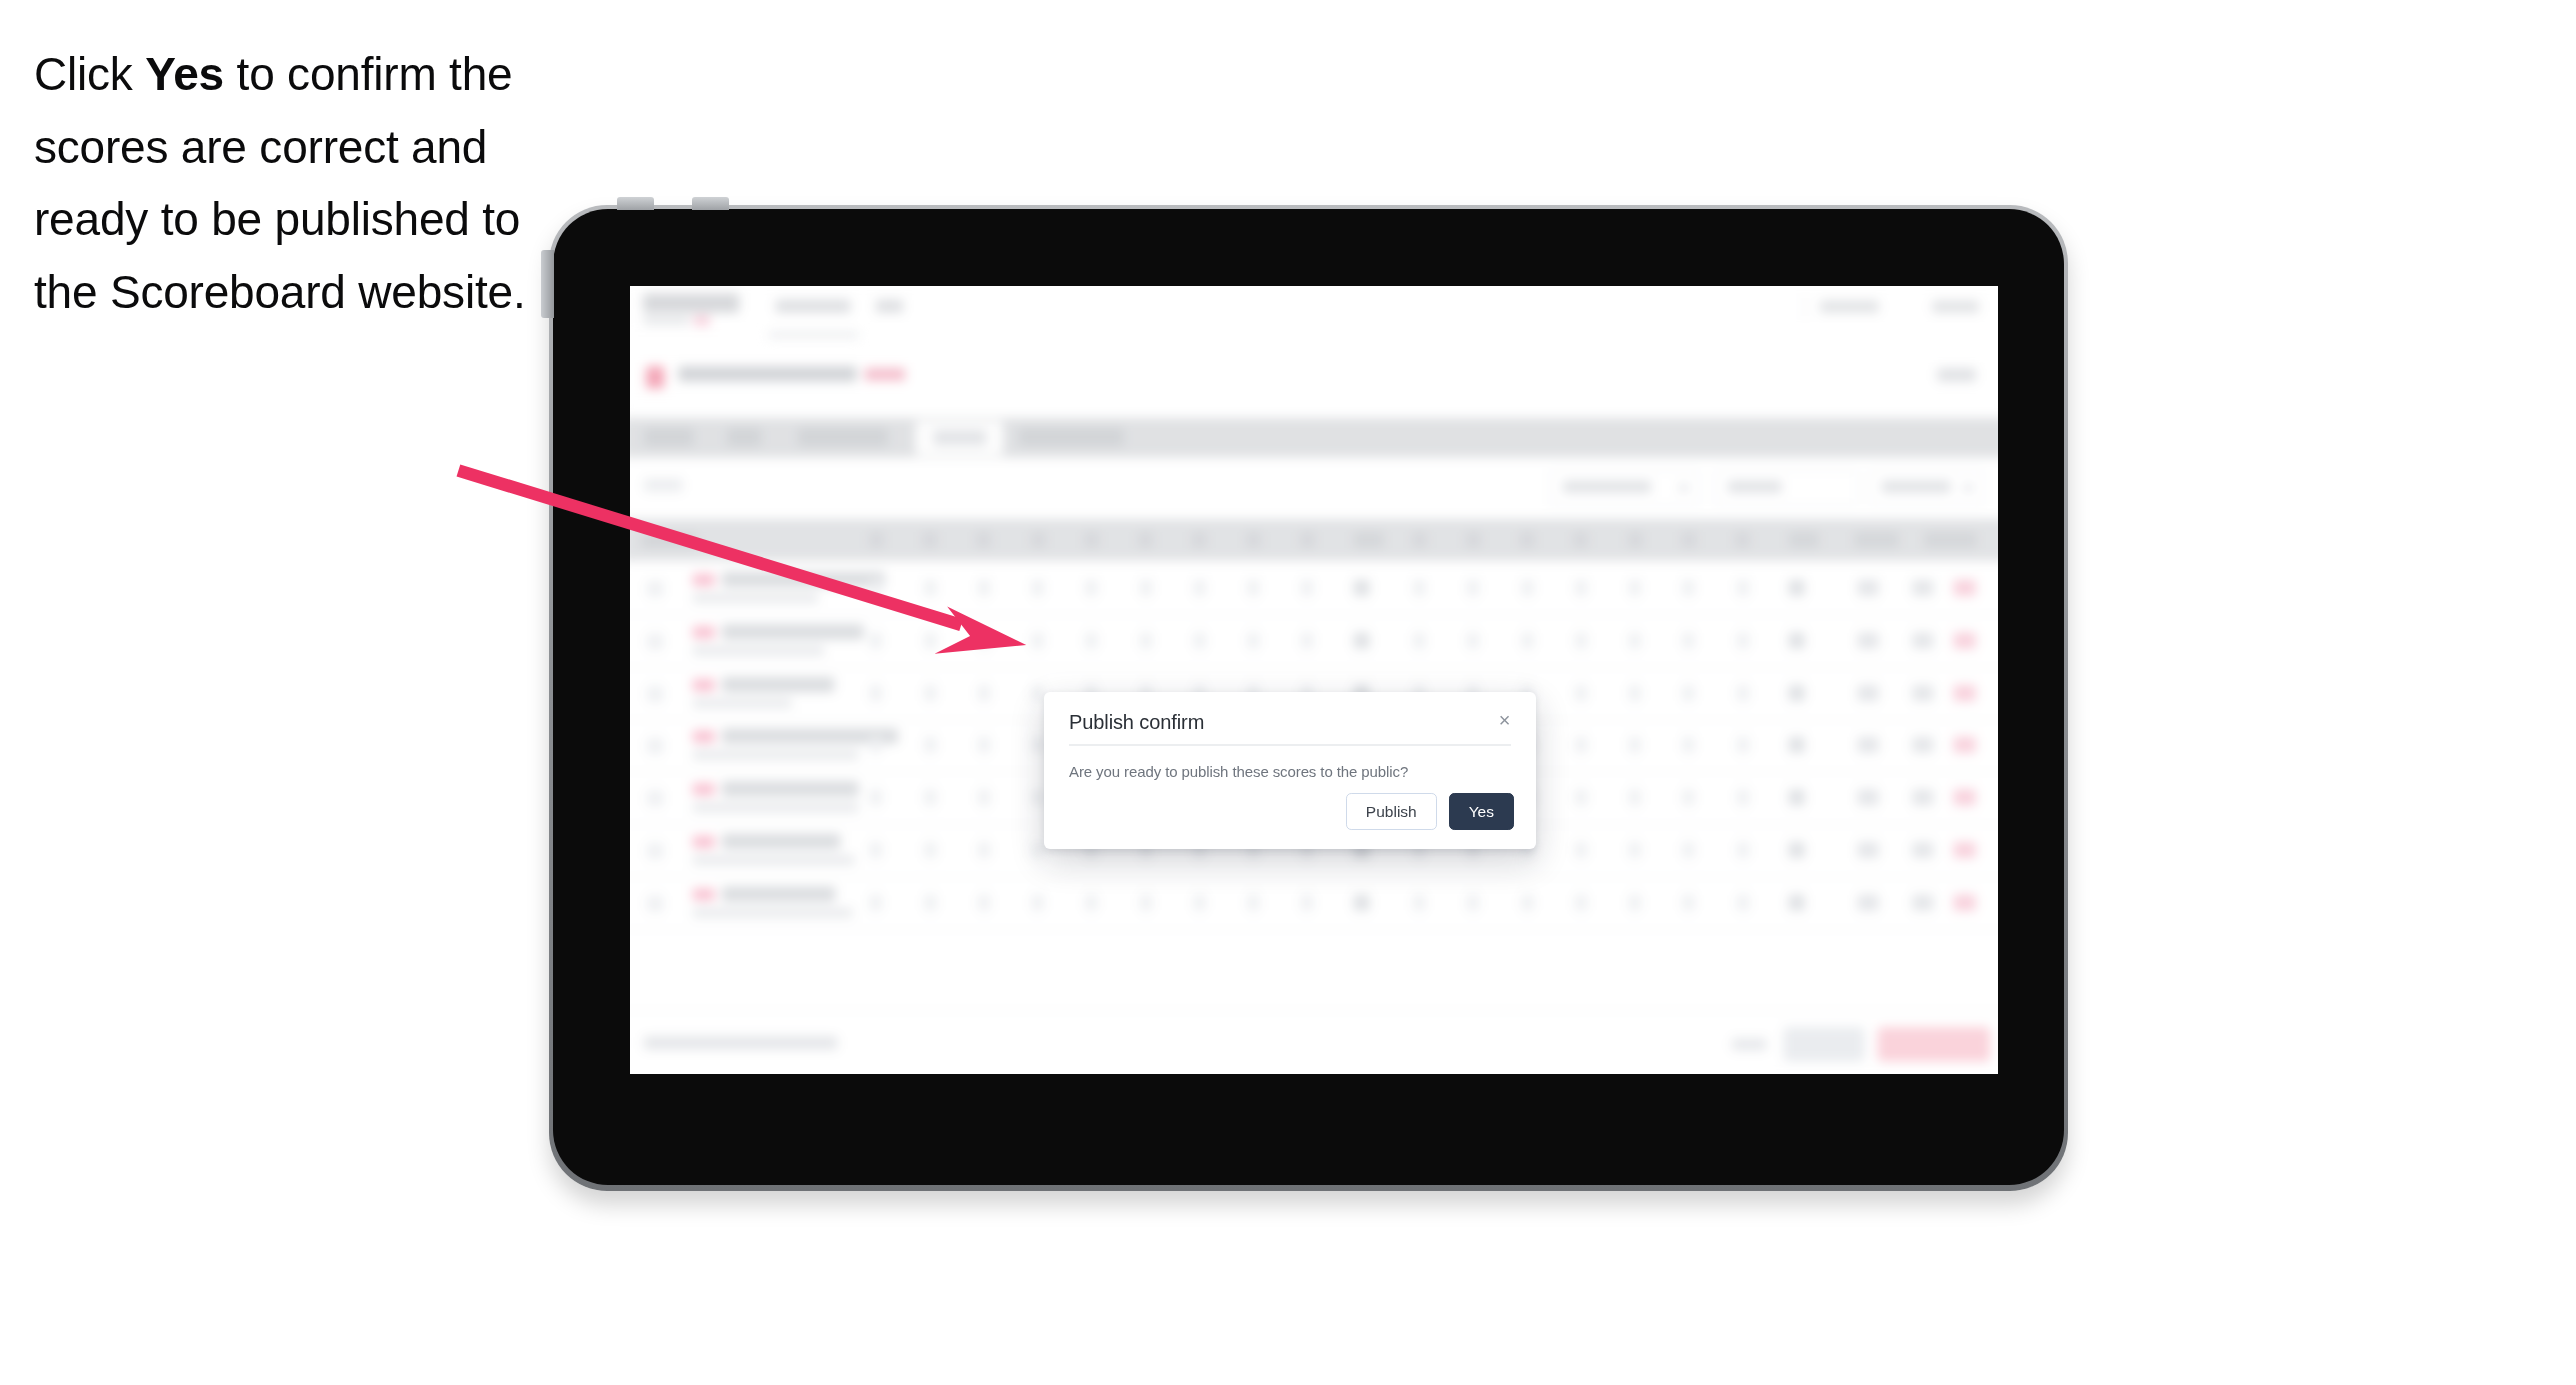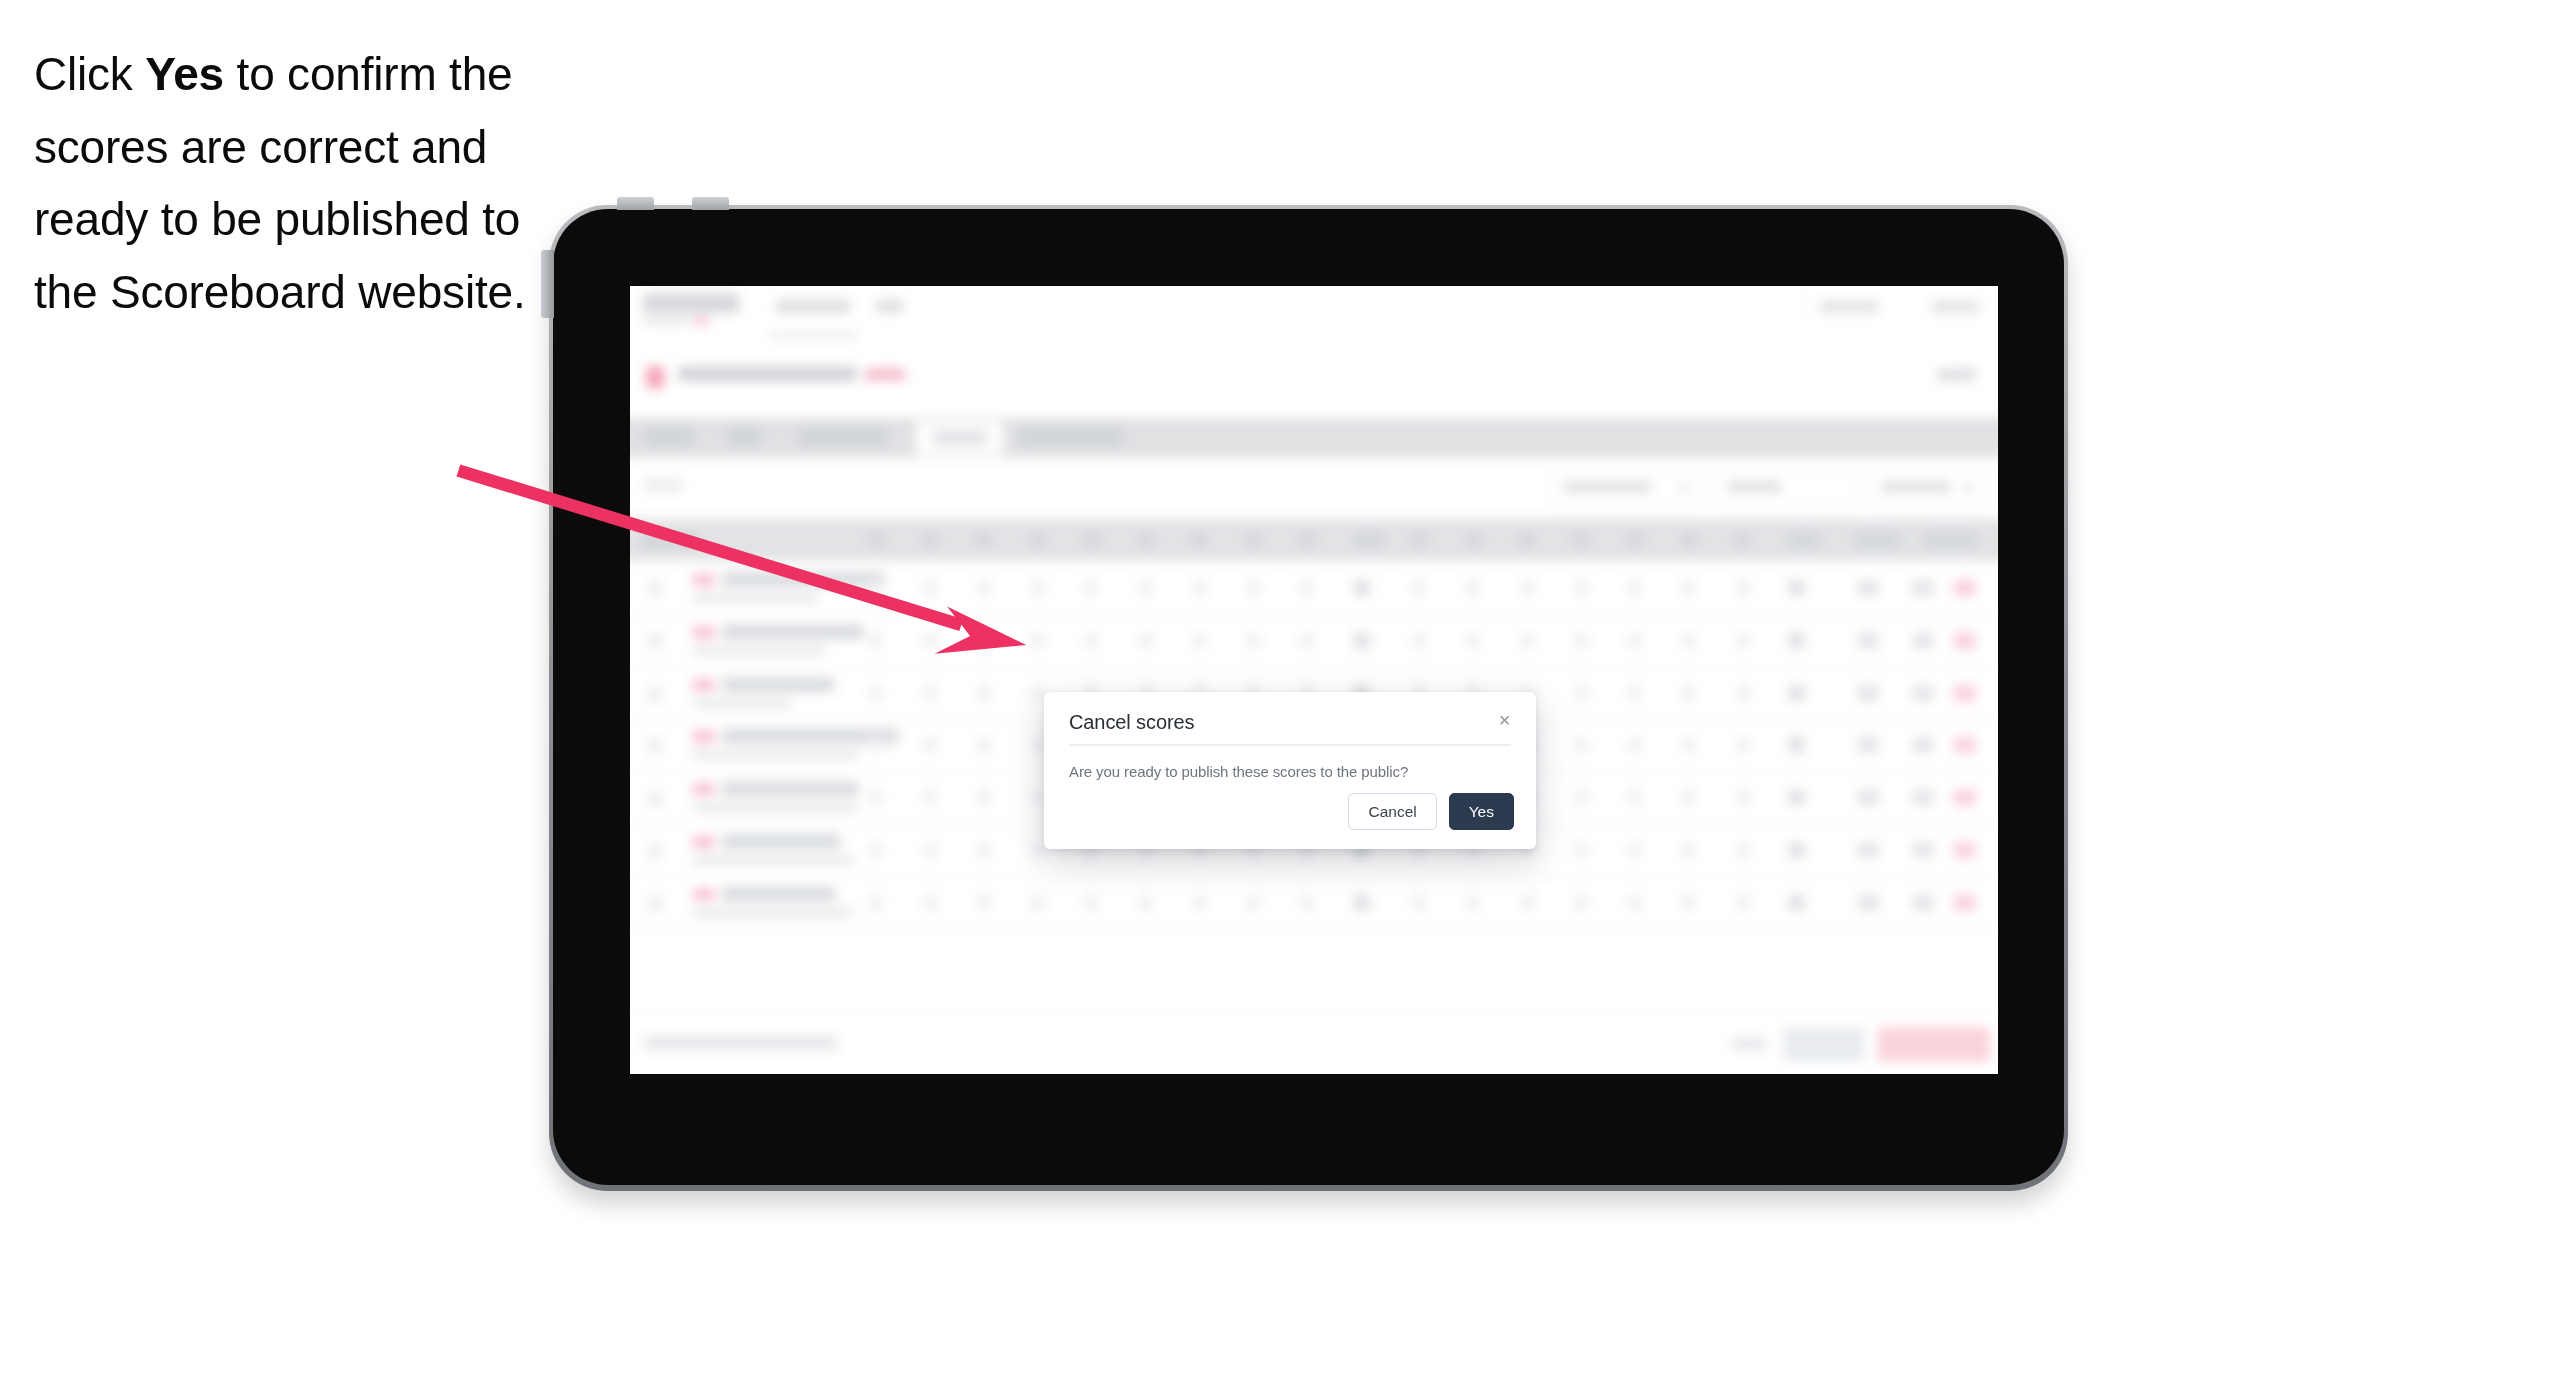--- a/index.html
+++ b/index.html
@@ -667,26 +667,26 @@
           <div class="bb-link"></div>
           <div class="bb-gray"></div>
           <div class="bb-pink"></div>
         </div>
 
       </div>
 
       <div class="scrim"></div>
 
       <div class="modal">
-        <div class="modal-title">Cancel scores</div>
+        <div class="modal-title">Publish confirm</div>
         <div class="modal-close">×</div>
         <div class="modal-rule"></div>
         <div class="modal-body">Are you ready to publish these scores to the public?</div>
         <div class="modal-actions">
-          <div class="btn btn-cancel">Cancel</div>
+          <div class="btn btn-cancel">Publish</div>
           <div class="btn btn-yes">Yes</div>
         </div>
       </div>
 
     </div>
   </div>
 </div>
 
 <svg class="arrow-layer" viewBox="0 0 3484 1874">
   <g>

